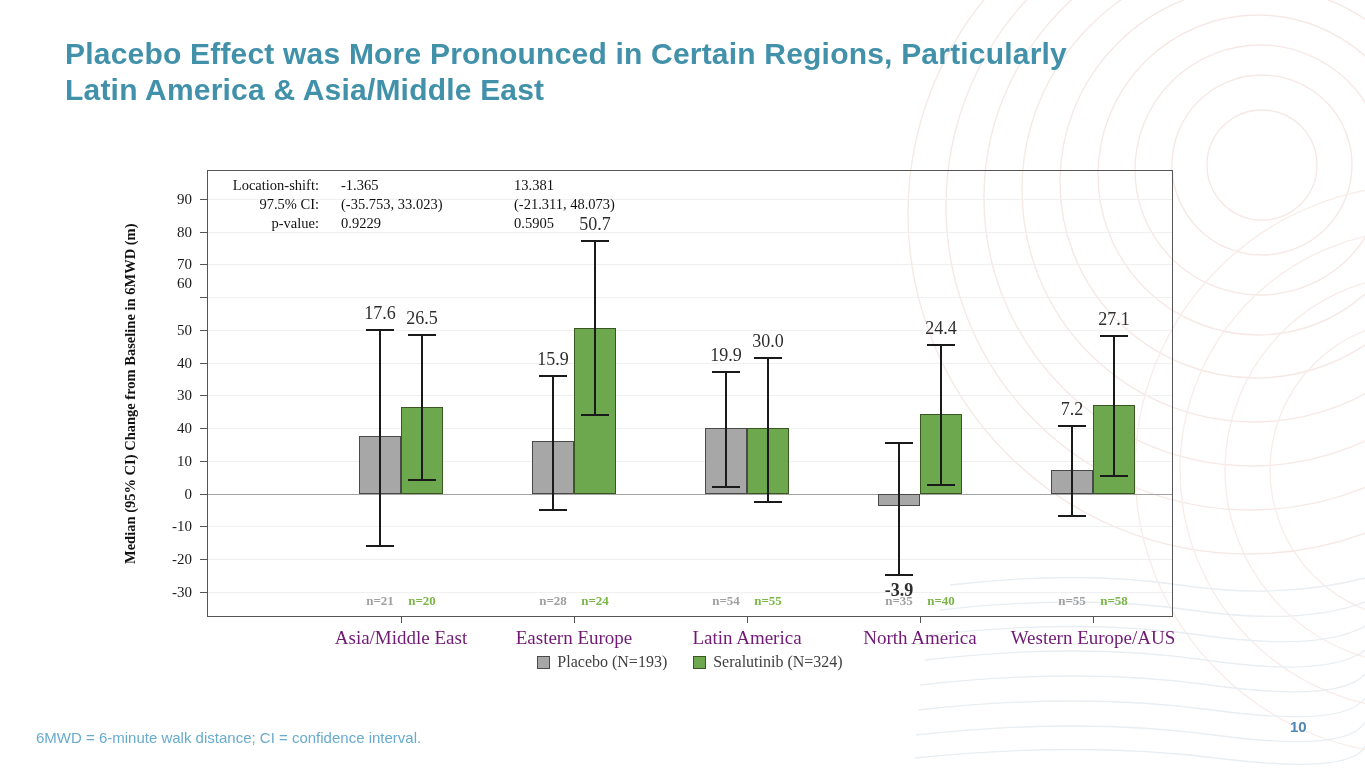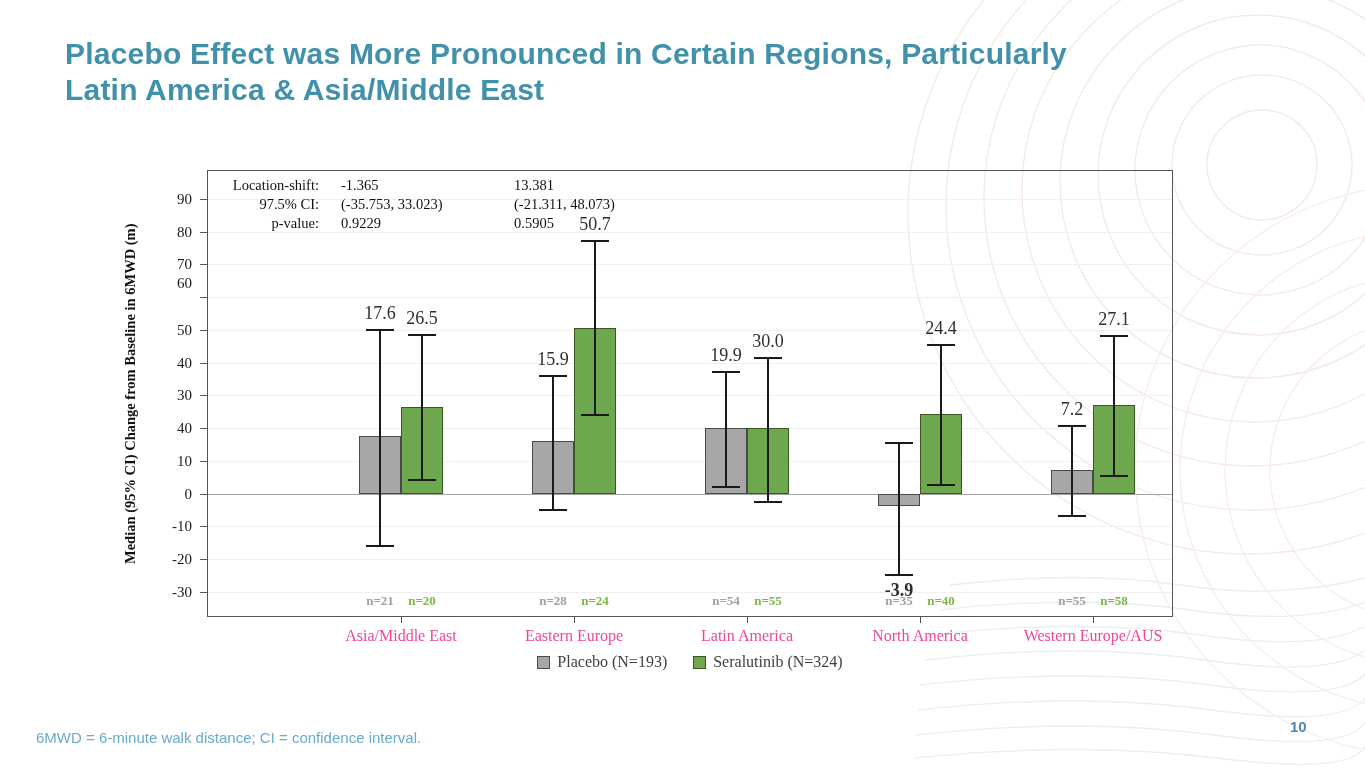--- a/index.html
+++ b/index.html
@@ -28,21 +28,21 @@
   .stats-col{position:absolute;top:5px;width:170px;text-align:left;
              font-size:14.5px;line-height:19px;color:#111;white-space:nowrap;}
   .bar{position:absolute;box-sizing:border-box;}
   .errline{position:absolute;width:2px;background:#1a1a1a;}
   .errcap{position:absolute;width:28px;height:2px;background:#1a1a1a;}
   .vallabel{position:absolute;width:64px;text-align:center;font-size:18px;color:#2e2e2e;}
   .nlabel{position:absolute;width:56px;text-align:center;bottom:7px;
           font-size:13px;font-weight:bold;}
   .xtick{position:absolute;top:100%;width:1px;height:7px;background:#555;}
   .xlabel{position:absolute;top:calc(100% + 11px);width:220px;text-align:center;
-          font-family:"Liberation Serif",serif;font-size:16px;color:#ec4899;}
+          font-family:"Liberation Serif",serif;font-size:19px;color:#701a75;}
   .legend{position:absolute;left:207px;top:653px;width:966px;display:flex;
           justify-content:center;gap:26px;font-family:"Liberation Serif",serif;font-size:16px;color:#404040;}
   .legend-item{display:flex;align-items:center;gap:7px;}
   .swatch{width:13px;height:13px;box-sizing:border-box;}
 
   .footnote{position:absolute;left:36px;top:729px;font-size:15px;}
   .page-number{position:absolute;left:1290px;top:718px;font-size:15px;font-weight:bold;}
 </style>
 </head>
 <body>

